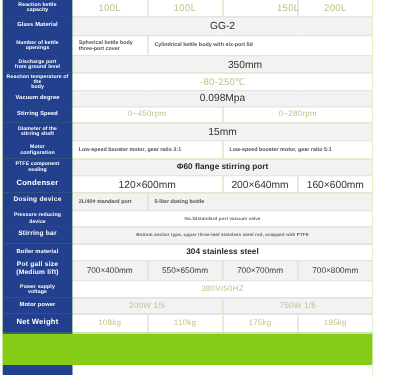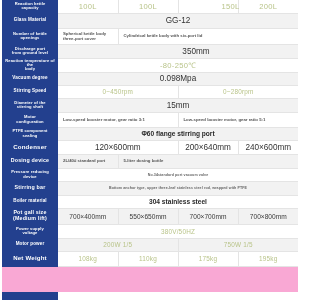--- a/index.html
+++ b/index.html
@@ -4,21 +4,21 @@
 <style>
   html,body{margin:0;padding:0;}
   body{
     width:300px;height:300px;overflow:hidden;
     background:#ffffff;
     font-family:"Liberation Sans", sans-serif;
     -webkit-font-smoothing:antialiased;
   }
   #sheet{
     width:300px;height:300px;position:relative;
-    background:#f9a8d4;
+    background:#84cc16;
     box-sizing:border-box;
   }
   table.spec{
     border-collapse:collapse;
     width:296px;
     margin-left:2px;
     table-layout:fixed;
   }
   table.spec td{
     padding:0;
@@ -85,21 +85,21 @@
           </td>
           <td class="val green" colspan="1" style="width: 60px;">100L</td>
           <td class="val green vsep" colspan="1" style="width: 60px;">100L</td>
           <td class="val green vsep" colspan="1" style="width: 60px; padding-left: 43px;">150L</td>
           <td class="val green vsep" colspan="1" style="width: 60px;">200L</td>
         </tr>
         <tr class="alt" style="height: 15px;">
           <td class="lbl t45">
             <span class="l1">Glass Material</span>
           </td>
-          <td class="val big" colspan="4" style="width: 240px;">GG-12</td>
+          <td class="val big" colspan="4" style="width: 240px;">GG-2</td>
         </tr>
         <tr class="plain" style="height: 16px;">
           <td class="lbl t4">
             <span class="l1">Number of kettle</span>
             <span class="l2">openings</span>
           </td>
           <td class="val small bold lft" colspan="1" style="width: 60px;">Spherical kettle body three-port cover</td>
           <td class="val small bold lft vsep" colspan="3" style="width: 180px;">Cylindrical kettle body with six-port lid</td>
         </tr>
         <tr class="alt" style="height: 14px;">
@@ -150,21 +150,21 @@
             <span class="l2">sealing</span>
           </td>
           <td class="val bold" colspan="4" style="width: 240px;">Φ60 flange stirring port</td>
         </tr>
         <tr class="plain" style="height: 14px;">
           <td class="lbl t6">
             <span class="l1">Condenser</span>
           </td>
           <td class="val big" colspan="2" style="width: 120px;">120×600mm</td>
           <td class="val big vsep" colspan="1" style="width: 60px;">200×640mm</td>
-          <td class="val big vsep" colspan="1" style="width: 60px;">240×600mm</td>
+          <td class="val big vsep" colspan="1" style="width: 60px;">160×600mm</td>
         </tr>
         <tr class="alt" style="height: 14px;">
           <td class="lbl t5">
             <span class="l1">Dosing device</span>
           </td>
           <td class="val small bold lft" colspan="1" style="width: 60px;">2L/40# standard port</td>
           <td class="val small bold lft vsep" colspan="3" style="width: 180px;">5-liter dosing bottle</td>
         </tr>
         <tr class="plain" style="height: 13px;">
           <td class="lbl t4">

